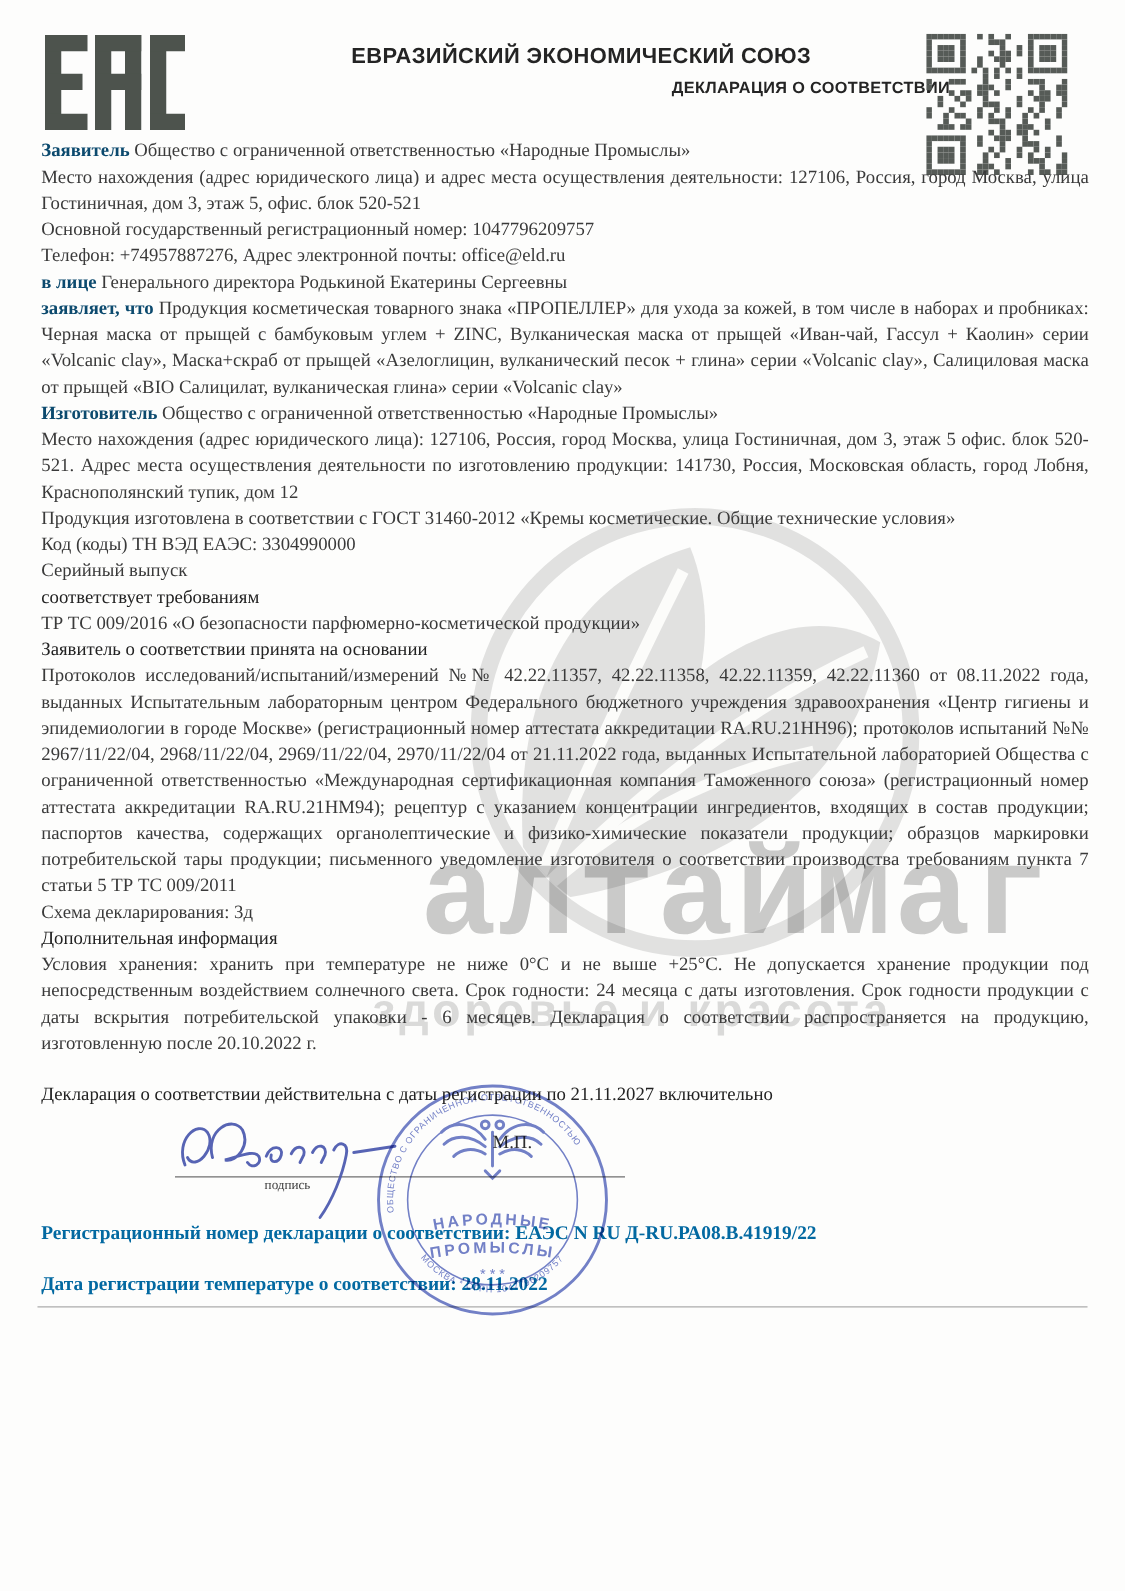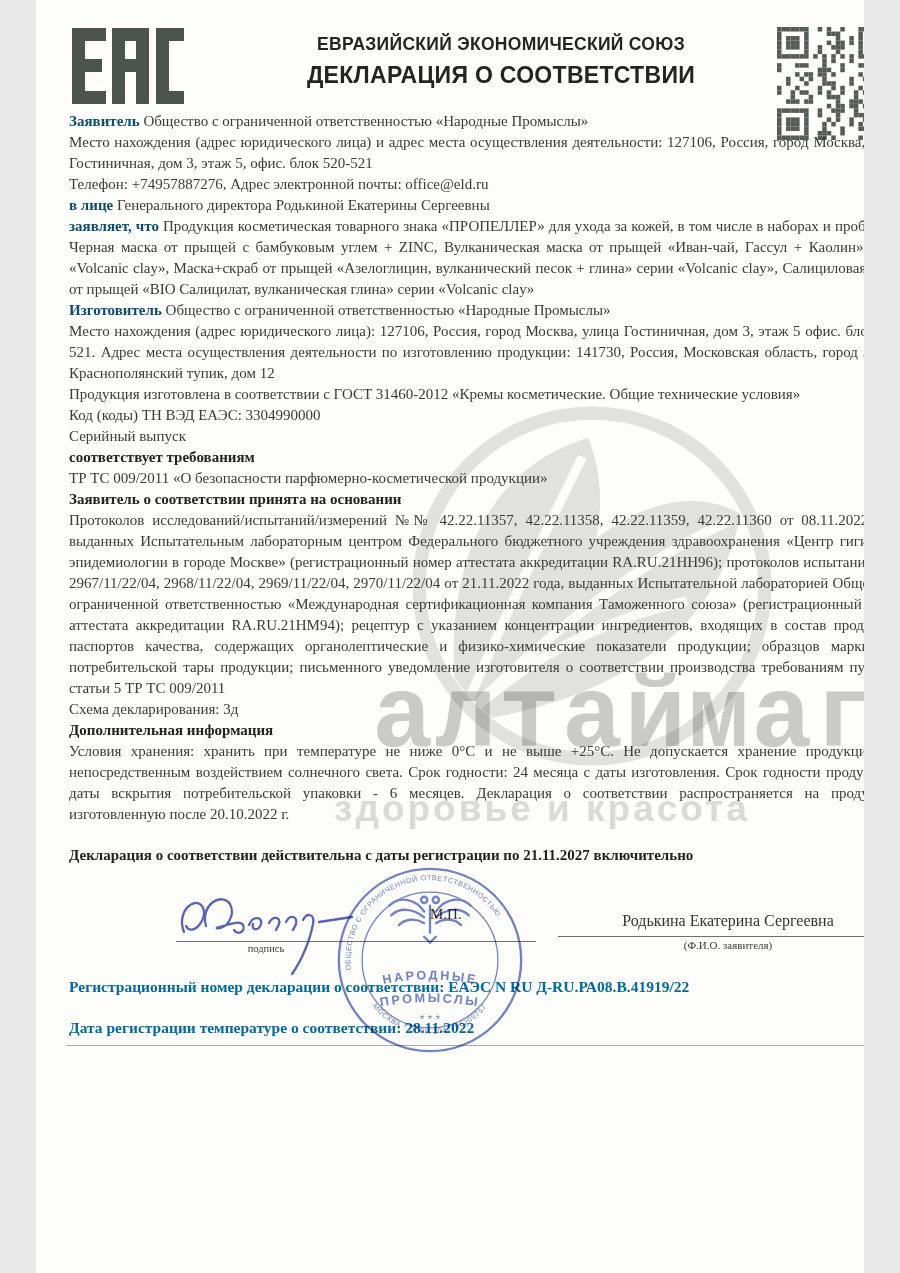--- a/index.html
+++ b/index.html
@@ -1,40 +1,40 @@
 <!DOCTYPE html>
 <html><head>
 <meta charset="utf-8">
 <style>
   html,body{margin:0;padding:0;background:#e9e9e9;}
-  .page{position:relative;width:828px;height:1273px;margin:0 auto;background:#fdfdfc;
+  .page{position:relative;width:900px;height:1273px;margin:0 auto;background:#fdfdfc;
         font-family:"Liberation Serif",serif;color:#383838;overflow:hidden;}
 
   
   .hdr-title{position:absolute;left:170px;top:34px;width:590px;text-align:center;
              font-family:"Liberation Sans",sans-serif;font-weight:bold;color:#242424;}
   .hdr-title .t1{font-size:17.5px;letter-spacing:.3px;}
-  .hdr-title .t2{font-size:23px;letter-spacing:.3px;margin-top:7px;}
+  .hdr-title .t2{font-size:13px;letter-spacing:.3px;margin-top:7px;text-align:right;}
   .eac{position:absolute;left:36px;top:28px;width:112px;height:76px;}
   .qr{position:absolute;left:741px;top:27px;width:113px;height:113px;}
 
   
   .wm-logo{position:absolute;left:366px;top:396px;width:380px;height:380px;
            opacity:.5;mix-blend-mode:multiply;pointer-events:none;}
   .wm-brand{position:absolute;left:336px;top:668px;font-family:Liberation Mono, monospace;
             font-weight:bold;font-size:102px;line-height:1;color:#c3c3c3;letter-spacing:2px;
             mix-blend-mode:multiply;opacity:.85;pointer-events:none;}
   .wm-tagline{position:absolute;left:298px;top:788px;font-family:"Liberation Sans",sans-serif;
               font-weight:600;font-size:37px;color:#dadada;letter-spacing:3px;
               mix-blend-mode:multiply;opacity:.95;pointer-events:none;}
 
   
   .doc-body{position:absolute;left:33px;top:111px;width:838px;}
   .para{margin:0;font-size:15px;line-height:21px;text-align:justify;color:#3a3a3a;}
-  .para.hb{font-weight:bold;color:#222;text-align:left;}
+  .para.hb{font-weight:normal;color:#222;text-align:left;}
   .para .lead{font-weight:bold;color:#0c4a6e;}
 
   
   .sig-svg{position:absolute;left:138px;top:892px;z-index:3;}
   .sig-line{position:absolute;left:140px;top:941px;width:360px;border-top:1px solid #6f6f6f;}
   .sig-label{position:absolute;left:150px;top:943px;width:160px;text-align:center;
              font-size:10.5px;color:#3c3c3c;}
   .mp{position:absolute;left:394px;top:906px;font-size:15px;color:#2f2f2f;z-index:2;}
   .fio-block{position:absolute;left:522px;top:912px;width:340px;text-align:center;}
   .fio-name{font-size:16px;color:#343434;}
@@ -351,30 +351,31 @@
       </g>
     </g>
   </svg>
 
   <div class="wm-brand">алтаймаг</div>
   <div class="wm-tagline">здоровье и красота</div>
 
   <div class="doc-body">
       <p class="para"><b class="lead">Заявитель </b>Общество с ограниченной ответственностью «Народные Промыслы»</p>
       <p class="para">Место нахождения (адрес юридического лица) и адрес места осуществления деятельности: 127106, Россия, город Москва, улица Гостиничная, дом 3, этаж 5, офис. блок 520-521</p>
+      <p class="para">Основной государственный регистрационный номер: 1047796209757</p>
       <p class="para">Телефон: +74957887276, Адрес электронной почты: office@eld.ru</p>
       <p class="para"><b class="lead">в лице </b>Генерального директора Родькиной Екатерины Сергеевны</p>
       <p class="para"><b class="lead">заявляет, что </b>Продукция косметическая товарного знака «ПРОПЕЛЛЕР» для ухода за кожей, в том числе в наборах и пробниках: Черная маска от прыщей с бамбуковым углем + ZINC, Вулканическая маска от прыщей «Иван-чай, Гассул + Каолин» серии «Volcanic clay», Маска+скраб от прыщей «Азелоглицин, вулканический песок + глина» серии «Volcanic clay», Салициловая маска от прыщей «BIO Салицилат, вулканическая глина» серии «Volcanic clay»</p>
       <p class="para"><b class="lead">Изготовитель </b>Общество с ограниченной ответственностью «Народные Промыслы»</p>
       <p class="para">Место нахождения (адрес юридического лица): 127106, Россия, город Москва, улица Гостиничная, дом 3, этаж 5 офис. блок 520-521. Адрес места осуществления деятельности по изготовлению продукции: 141730, Россия, Московская область, город Лобня, Краснополянский тупик, дом 12</p>
       <p class="para">Продукция изготовлена в соответствии с ГОСТ 31460-2012 «Кремы косметические. Общие технические условия»</p>
       <p class="para">Код (коды) ТН ВЭД ЕАЭС: 3304990000</p>
       <p class="para">Серийный выпуск</p>
       <p class="para hb">соответствует требованиям</p>
-      <p class="para">ТР ТС 009/2011 «О безопасности парфюмерно-косметической продукции»</p>
+      <p class="para">ТР ТС 009/2016 «О безопасности парфюмерно-косметической продукции»</p>
       <p class="para hb">Заявитель о соответствии принята на основании</p>
       <p class="para">Протоколов исследований/испытаний/измерений №№ 42.22.11357, 42.22.11358, 42.22.11359, 42.22.11360 от 08.11.2022 года, выданных Испытательным лабораторным центром Федерального бюджетного учреждения здравоохранения «Центр гигиены и эпидемиологии в городе Москве» (регистрационный номер аттестата аккредитации RA.RU.21НН96); протоколов испытаний №№ 2967/11/22/04, 2968/11/22/04, 2969/11/22/04, 2970/11/22/04 от 21.11.2022 года, выданных Испытательной лабораторией Общества с ограниченной ответственностью «Международная сертификационная компания Таможенного союза» (регистрационный номер аттестата аккредитации RA.RU.21НМ94); рецептур с указанием концентрации ингредиентов, входящих в состав продукции; паспортов качества, содержащих органолептические и физико-химические показатели продукции; образцов маркировки потребительской тары продукции; письменного уведомление изготовителя о соответствии производства требованиям пункта 7 статьи 5 ТР ТС 009/2011</p>
       <p class="para">Схема декларирования: 3д</p>
       <p class="para hb">Дополнительная информация</p>
       <p class="para">Условия хранения: хранить при температуре не ниже 0°С и не выше +25°С. Не допускается хранение продукции под непосредственным воздействием солнечного света. Срок годности: 24 месяца с даты изготовления. Срок годности продукции с даты вскрытия потребительской упаковки - 6 месяцев. Декларация о соответствии распространяется на продукцию, изготовленную после 20.10.2022 г.</p>
       <p class="para hb" style="margin-top: 20px;">Декларация о соответствии действительна с даты регистрации по 21.11.2027 включительно</p>
     </div>
 
   <svg class="sig-svg" width="185" height="88" viewBox="0 0 185 88">
     <g fill="none" stroke="#4a58ae" stroke-width="2.3" stroke-linecap="round" opacity=".92">
@@ -384,25 +385,20 @@
       <path d="M95 31 C 99 23 107 25 105 32 L 102 38"></path>
       <path d="M112 30 C 116 22 124 24 122 32 L 119 38"></path>
       <path d="M129 28 C 133 20 141 22 139 32 C 136 48 128 68 118 82"></path>
       <path d="M145 30 L 178 25"></path>
     </g>
   </svg>
   <div class="sig-line"></div>
   <div class="sig-label">подпись</div>
   <div class="mp">М.П.</div>
 
-  <div class="fio-block">
-    <div class="fio-name">Родькина Екатерина Сергеевна</div>
-    <div class="fio-line"></div>
-    <div class="fio-cap">(Ф.И.О. заявителя)</div>
-  </div>
 
   <svg class="stamp" viewBox="0 0 200 200">
     <defs>
       <path id="arcT" d="M 19.3 114.2 A 82 82 0 1 1 180.7 114.2"></path>
       <path id="arcB" d="M 33 136 A 76 76 0 0 0 167 136"></path>
       <path id="arc1" d="M 42 127 Q 100 113 158 127"></path>
       <path id="arc2" d="M 44 149 Q 100 138 156 149"></path>
     </defs>
     <g fill="none" stroke="#5f6fc2">
       <circle cx="100" cy="100" r="94" stroke-width="2.4"></circle>

